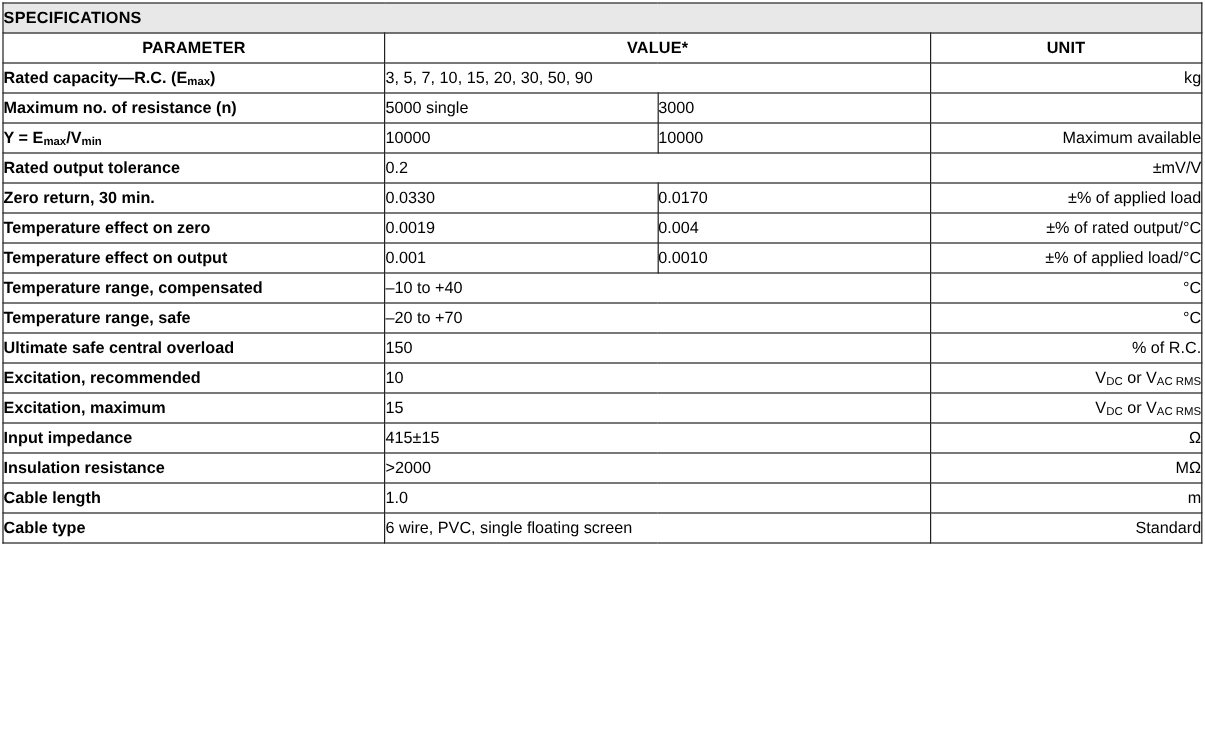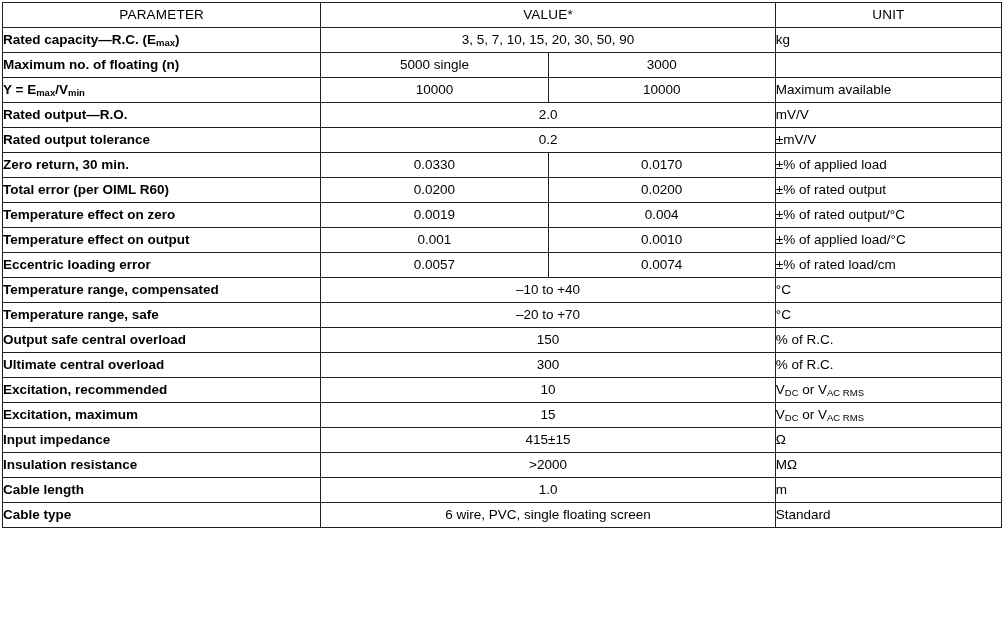--- a/index.html
+++ b/index.html
@@ -37,35 +37,35 @@
   .title-row td {
     background: #e8e8e8;
     font-weight: bold;
     font-size: 15px;
     padding-left: 7px;
     height: 24px;
     letter-spacing: 0.2px;
   }
   .head-row td {
     text-align: center;
-    font-weight: normal;
+    font-weight: bold;
     font-size: 13.5px;
     letter-spacing: 0.2px;
   }
   td.param {
     font-weight: bold;
     padding-left: 7px;
     text-align: left;
     white-space: nowrap;
   }
   td.val {
-    text-align: center;
+    text-align: left;
   }
   td.unit {
-    text-align: left;
+    text-align: right;
   }
   sub {
     font-size: 9.5px;
     vertical-align: baseline;
     position: relative;
     bottom: -2px;
   }
   .colw-param { width: 318px; }
   .colw-half  { width: 227px; }
   .colw-unit  { width: 226px; }
@@ -75,118 +75,99 @@
 
 <div id="sheet">
   <table class="spec">
     <colgroup>
       <col class="colw-param">
       <col class="colw-half">
       <col class="colw-half">
       <col class="colw-unit">
     </colgroup>
     <tbody>
+      <tr class="title-row">
+        <td colspan="4">SPECIFICATIONS</td>
+      </tr>
       <tr class="head-row">
         <td>PARAMETER</td>
         <td colspan="2">VALUE*</td>
         <td>UNIT</td>
       </tr>
 
       <tr>
         <td class="param"><span>Rated capacity—R.C. (E</span><sub>max</sub><span>)</span></td>
         <td class="val" colspan="2">3, 5, 7, 10, 15, 20, 30, 50, 90</td>
         <td class="unit">kg</td>
       </tr>
 
 
       <tr>
-        <td class="param">Maximum no. of floating (n)</td>
+        <td class="param">Maximum no. of resistance (n)</td>
         <td class="val">5000 single</td>
         <td class="val">3000</td>
         <td class="unit"></td>
       </tr>
 
       <tr>
         <td class="param"><span>Y = E</span><sub>max</sub><span>/V</span><sub>min</sub></td>
         <td class="val">10000</td>
         <td class="val">10000</td>
         <td class="unit">Maximum available</td>
       </tr>
 
-      <tr>
-        <td class="param">Rated output—R.O.</td>
-        <td class="val" colspan="2">2.0</td>
-        <td class="unit">mV/V</td>
-      </tr>
 
       <tr>
         <td class="param">Rated output tolerance</td>
         <td class="val" colspan="2">0.2</td>
         <td class="unit">±mV/V</td>
       </tr>
 
 
       <tr>
         <td class="param">Zero return, 30 min.</td>
         <td class="val">0.0330</td>
         <td class="val">0.0170</td>
         <td class="unit">±% of applied load</td>
       </tr>
 
-      <tr>
-        <td class="param">Total error (per OIML R60)</td>
-        <td class="val">0.0200</td>
-        <td class="val">0.0200</td>
-        <td class="unit">±% of rated output</td>
-      </tr>
 
       <tr>
         <td class="param">Temperature effect on zero</td>
         <td class="val">0.0019</td>
         <td class="val">0.004</td>
         <td class="unit">±% of rated output/°C</td>
       </tr>
 
       <tr>
         <td class="param">Temperature effect on output</td>
         <td class="val">0.001</td>
         <td class="val">0.0010</td>
         <td class="unit">±% of applied load/°C</td>
       </tr>
 
-      <tr>
-        <td class="param">Eccentric loading error</td>
-        <td class="val">0.0057</td>
-        <td class="val">0.0074</td>
-        <td class="unit">±% of rated load/cm</td>
-      </tr>
 
       <tr>
         <td class="param">Temperature range, compensated</td>
         <td class="val" colspan="2">–10 to +40</td>
         <td class="unit">°C</td>
       </tr>
 
       <tr>
         <td class="param">Temperature range, safe</td>
         <td class="val" colspan="2">–20 to +70</td>
         <td class="unit">°C</td>
       </tr>
 
       <tr>
-        <td class="param">Output safe central overload</td>
+        <td class="param">Ultimate safe central overload</td>
         <td class="val" colspan="2">150</td>
         <td class="unit">% of R.C.</td>
       </tr>
 
-      <tr>
-        <td class="param">Ultimate central overload</td>
-        <td class="val" colspan="2">300</td>
-        <td class="unit">% of R.C.</td>
-      </tr>
 
       <tr>
         <td class="param">Excitation, recommended</td>
         <td class="val" colspan="2">10</td>
         <td class="unit"><span>V</span><sub>DC</sub><span> or V</span><sub>AC RMS</sub></td>
       </tr>
 
       <tr>
         <td class="param">Excitation, maximum</td>
         <td class="val" colspan="2">15</td>

